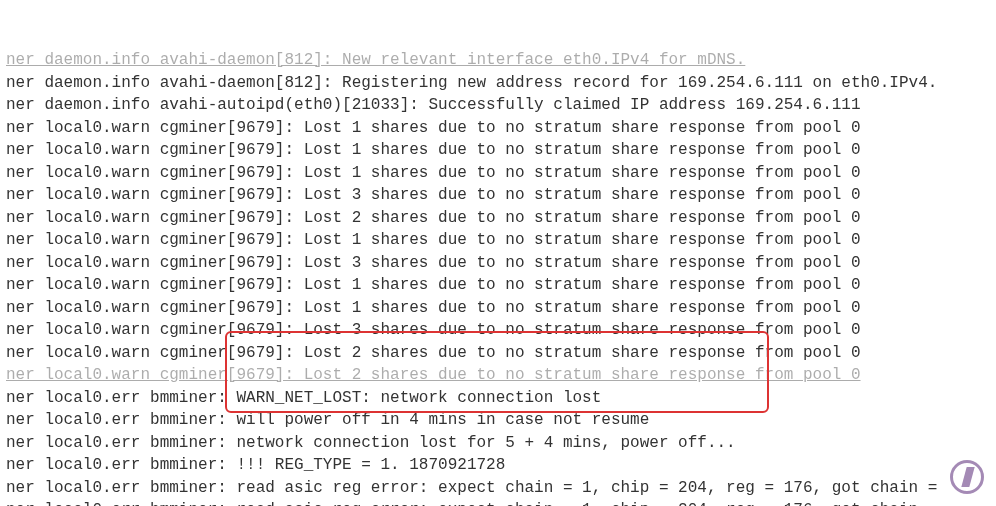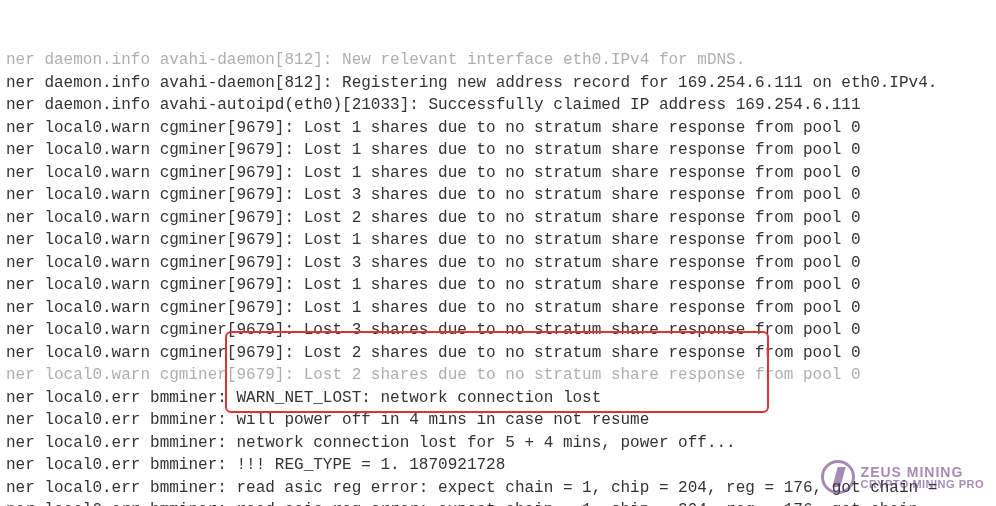--- a/index.html
+++ b/index.html
@@ -17,20 +17,21 @@
     font-size: 16px;
     line-height: 22.5px;
     color: #333333;
     white-space: pre;
   }
   .log-line {
     white-space: pre;
   }
   .faded {
     opacity: 0.4;
+    text-decoration: underline;
   }
   .highlight-box {
     position: absolute;
     border: 2px solid #d33;
     border-radius: 6px;
     pointer-events: none;
   }
   .watermark {
     position: absolute;
     right: 12px;
@@ -73,17 +74,13 @@
 </head>
 <body>
 
 <div class="log-area">
   <div id="log-lines"><div class="log-line faded">ner daemon.info avahi-daemon[812]: New relevant interface eth0.IPv4 for mDNS.</div><div class="log-line">ner daemon.info avahi-daemon[812]: Registering new address record for 169.254.6.111 on eth0.IPv4.</div><div class="log-line">ner daemon.info avahi-autoipd(eth0)[21033]: Successfully claimed IP address 169.254.6.111</div><div class="log-line">ner local0.warn cgminer[9679]: Lost 1 shares due to no stratum share response from pool 0</div><div class="log-line">ner local0.warn cgminer[9679]: Lost 1 shares due to no stratum share response from pool 0</div><div class="log-line">ner local0.warn cgminer[9679]: Lost 1 shares due to no stratum share response from pool 0</div><div class="log-line">ner local0.warn cgminer[9679]: Lost 3 shares due to no stratum share response from pool 0</div><div class="log-line">ner local0.warn cgminer[9679]: Lost 2 shares due to no stratum share response from pool 0</div><div class="log-line">ner local0.warn cgminer[9679]: Lost 1 shares due to no stratum share response from pool 0</div><div class="log-line">ner local0.warn cgminer[9679]: Lost 3 shares due to no stratum share response from pool 0</div><div class="log-line">ner local0.warn cgminer[9679]: Lost 1 shares due to no stratum share response from pool 0</div><div class="log-line">ner local0.warn cgminer[9679]: Lost 1 shares due to no stratum share response from pool 0</div><div class="log-line">ner local0.warn cgminer[9679]: Lost 3 shares due to no stratum share response from pool 0</div><div class="log-line">ner local0.warn cgminer[9679]: Lost 2 shares due to no stratum share response from pool 0</div><div class="log-line faded">ner local0.warn cgminer[9679]: Lost 2 shares due to no stratum share response from pool 0</div><div class="log-line">ner local0.err bmminer: WARN_NET_LOST: network connection lost</div><div class="log-line">ner local0.err bmminer: will power off in 4 mins in case not resume</div><div class="log-line">ner local0.err bmminer: network connection lost for 5 + 4 mins, power off...</div><div class="log-line">ner local0.err bmminer: !!! REG_TYPE = 1. 1870921728</div><div class="log-line">ner local0.err bmminer: read asic reg error: expect chain = 1, chip = 204, reg = 176, got chain =</div><div class="log-line">ner local0.err bmminer: read asic reg error: expect chain = 1, chip = 204, reg = 176, got chain =</div></div>
   <div class="highlight-box" style="top: 331px; left: 225px; width: 540px; height: 78px;"></div>
 </div>
 
 <div class="watermark">
   <span class="icon"></span>
-  <span class="txt">
-    <span class="l1">ZEUS MINING</span>
-    <span class="l2">CRYPTO MINING PRO</span>
-  </span>
 </div>
 
 </body></html>

